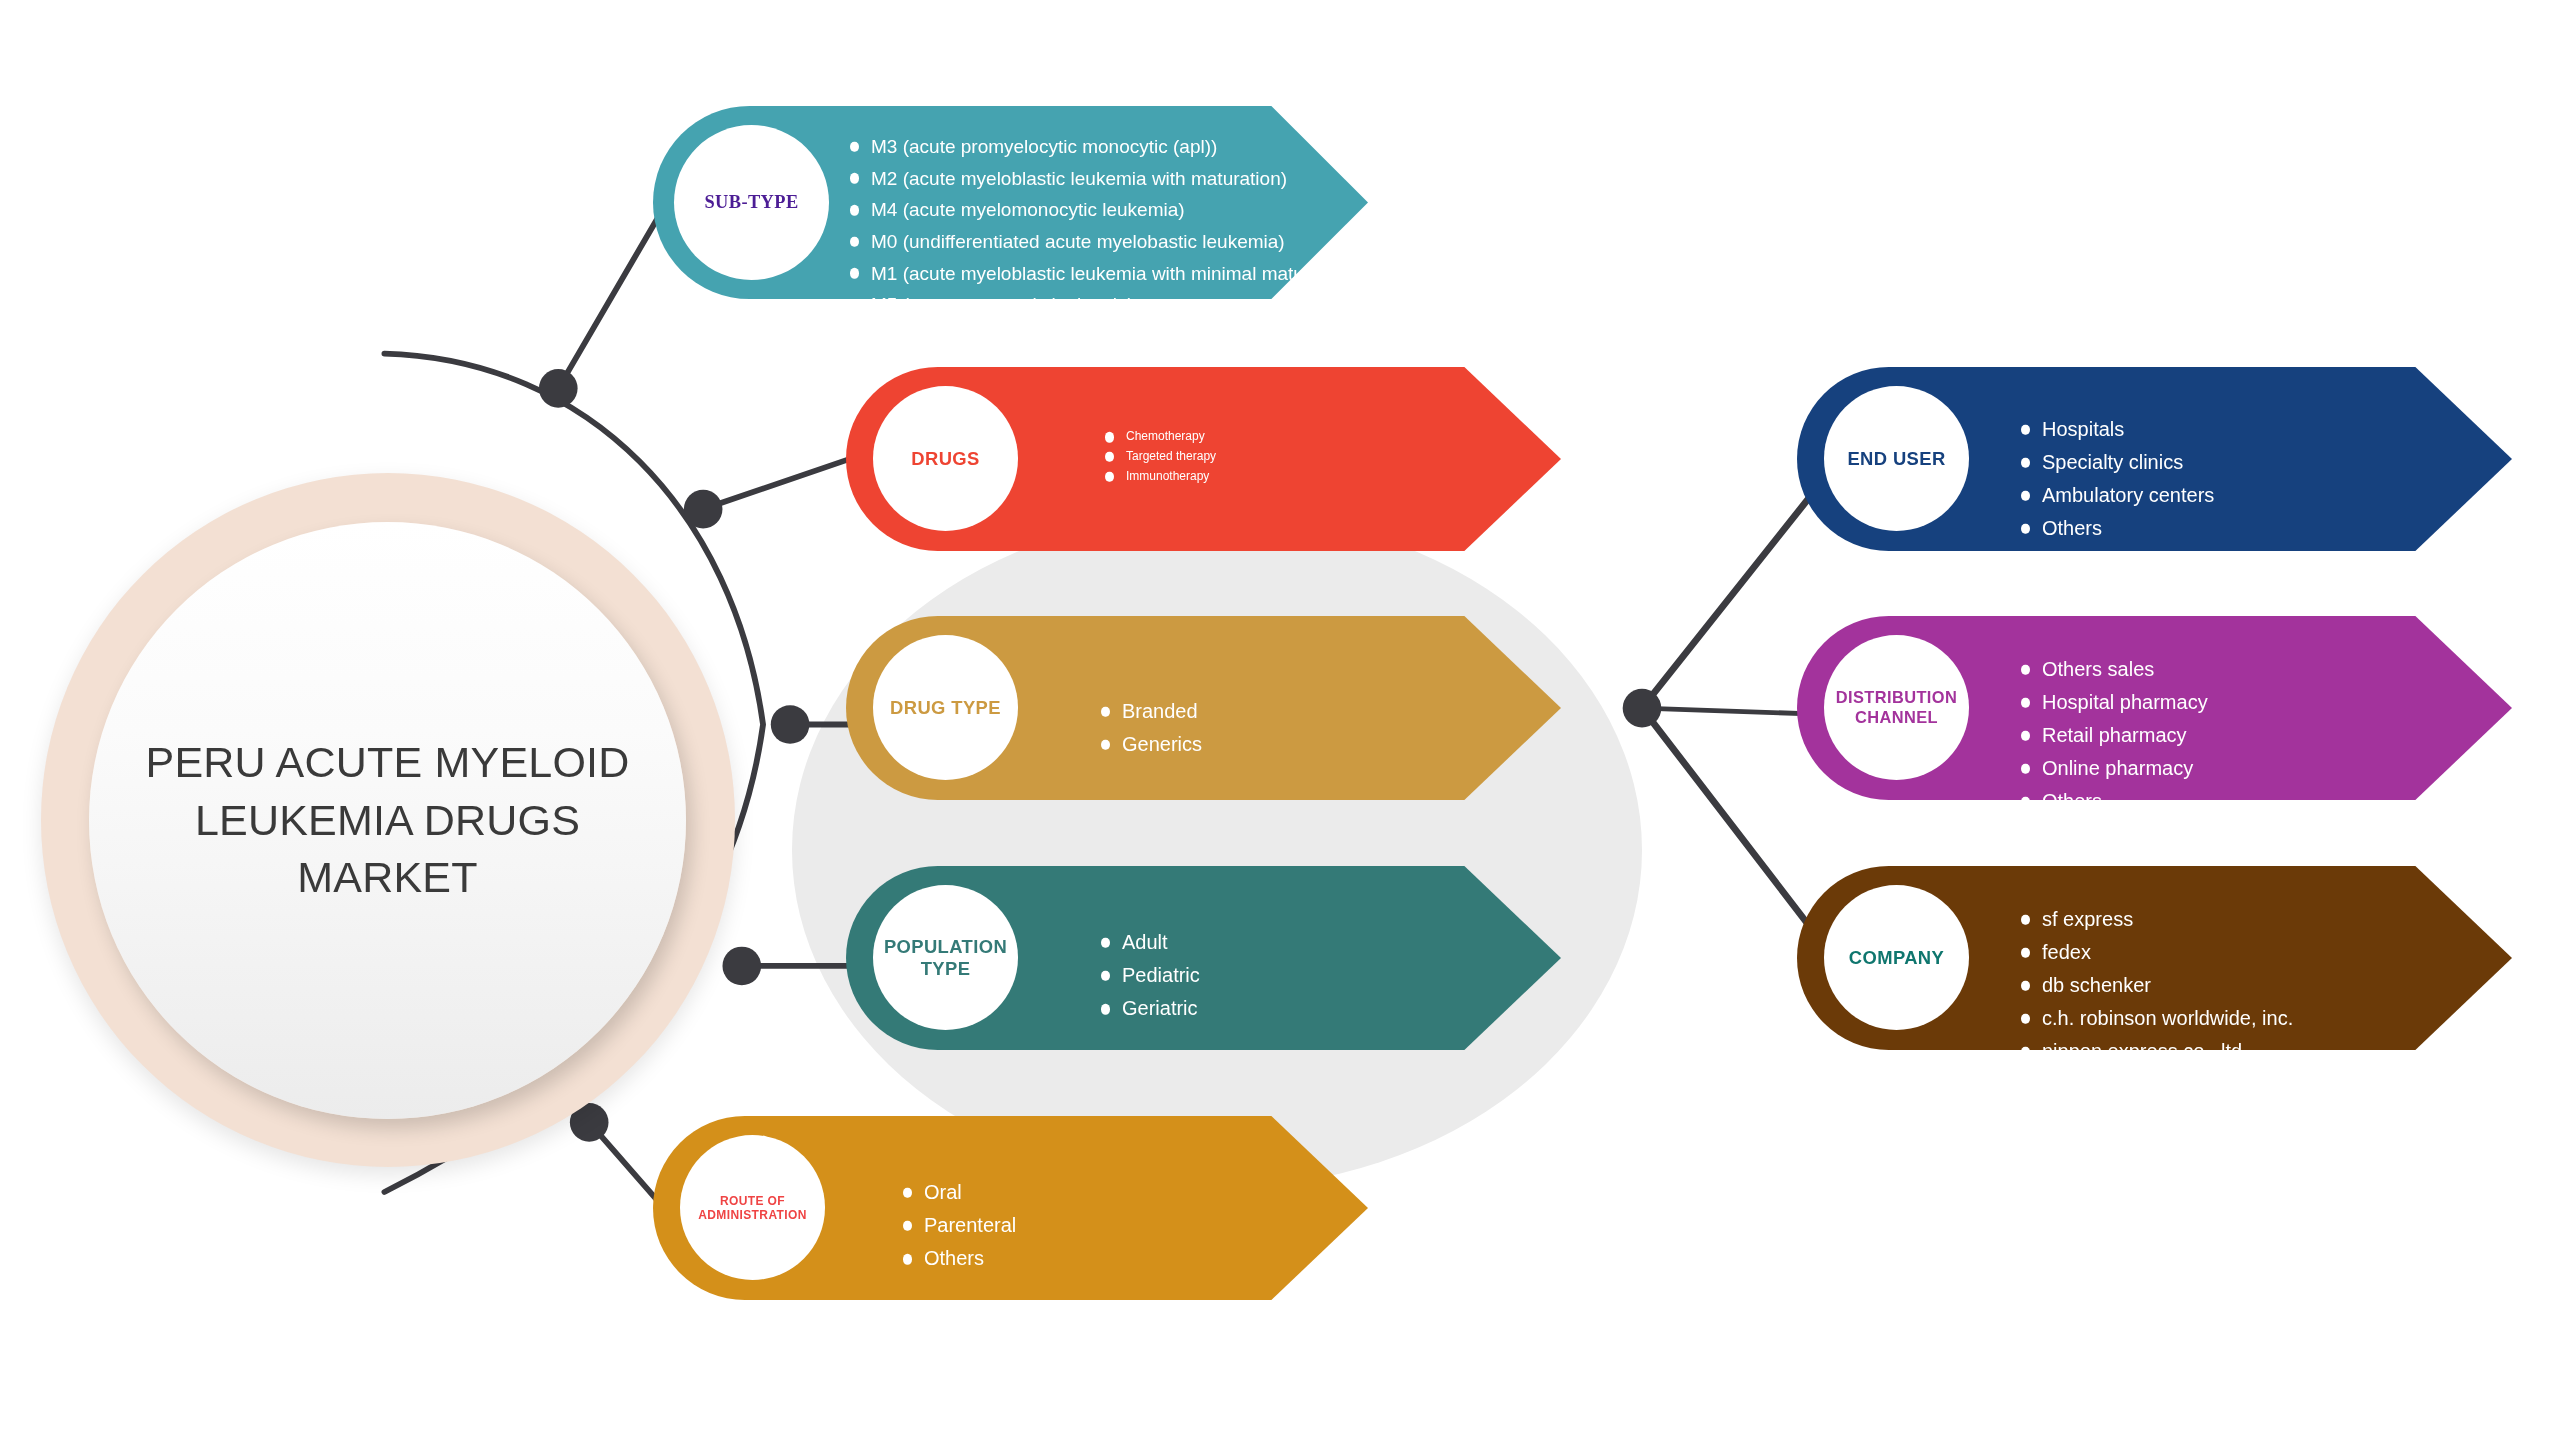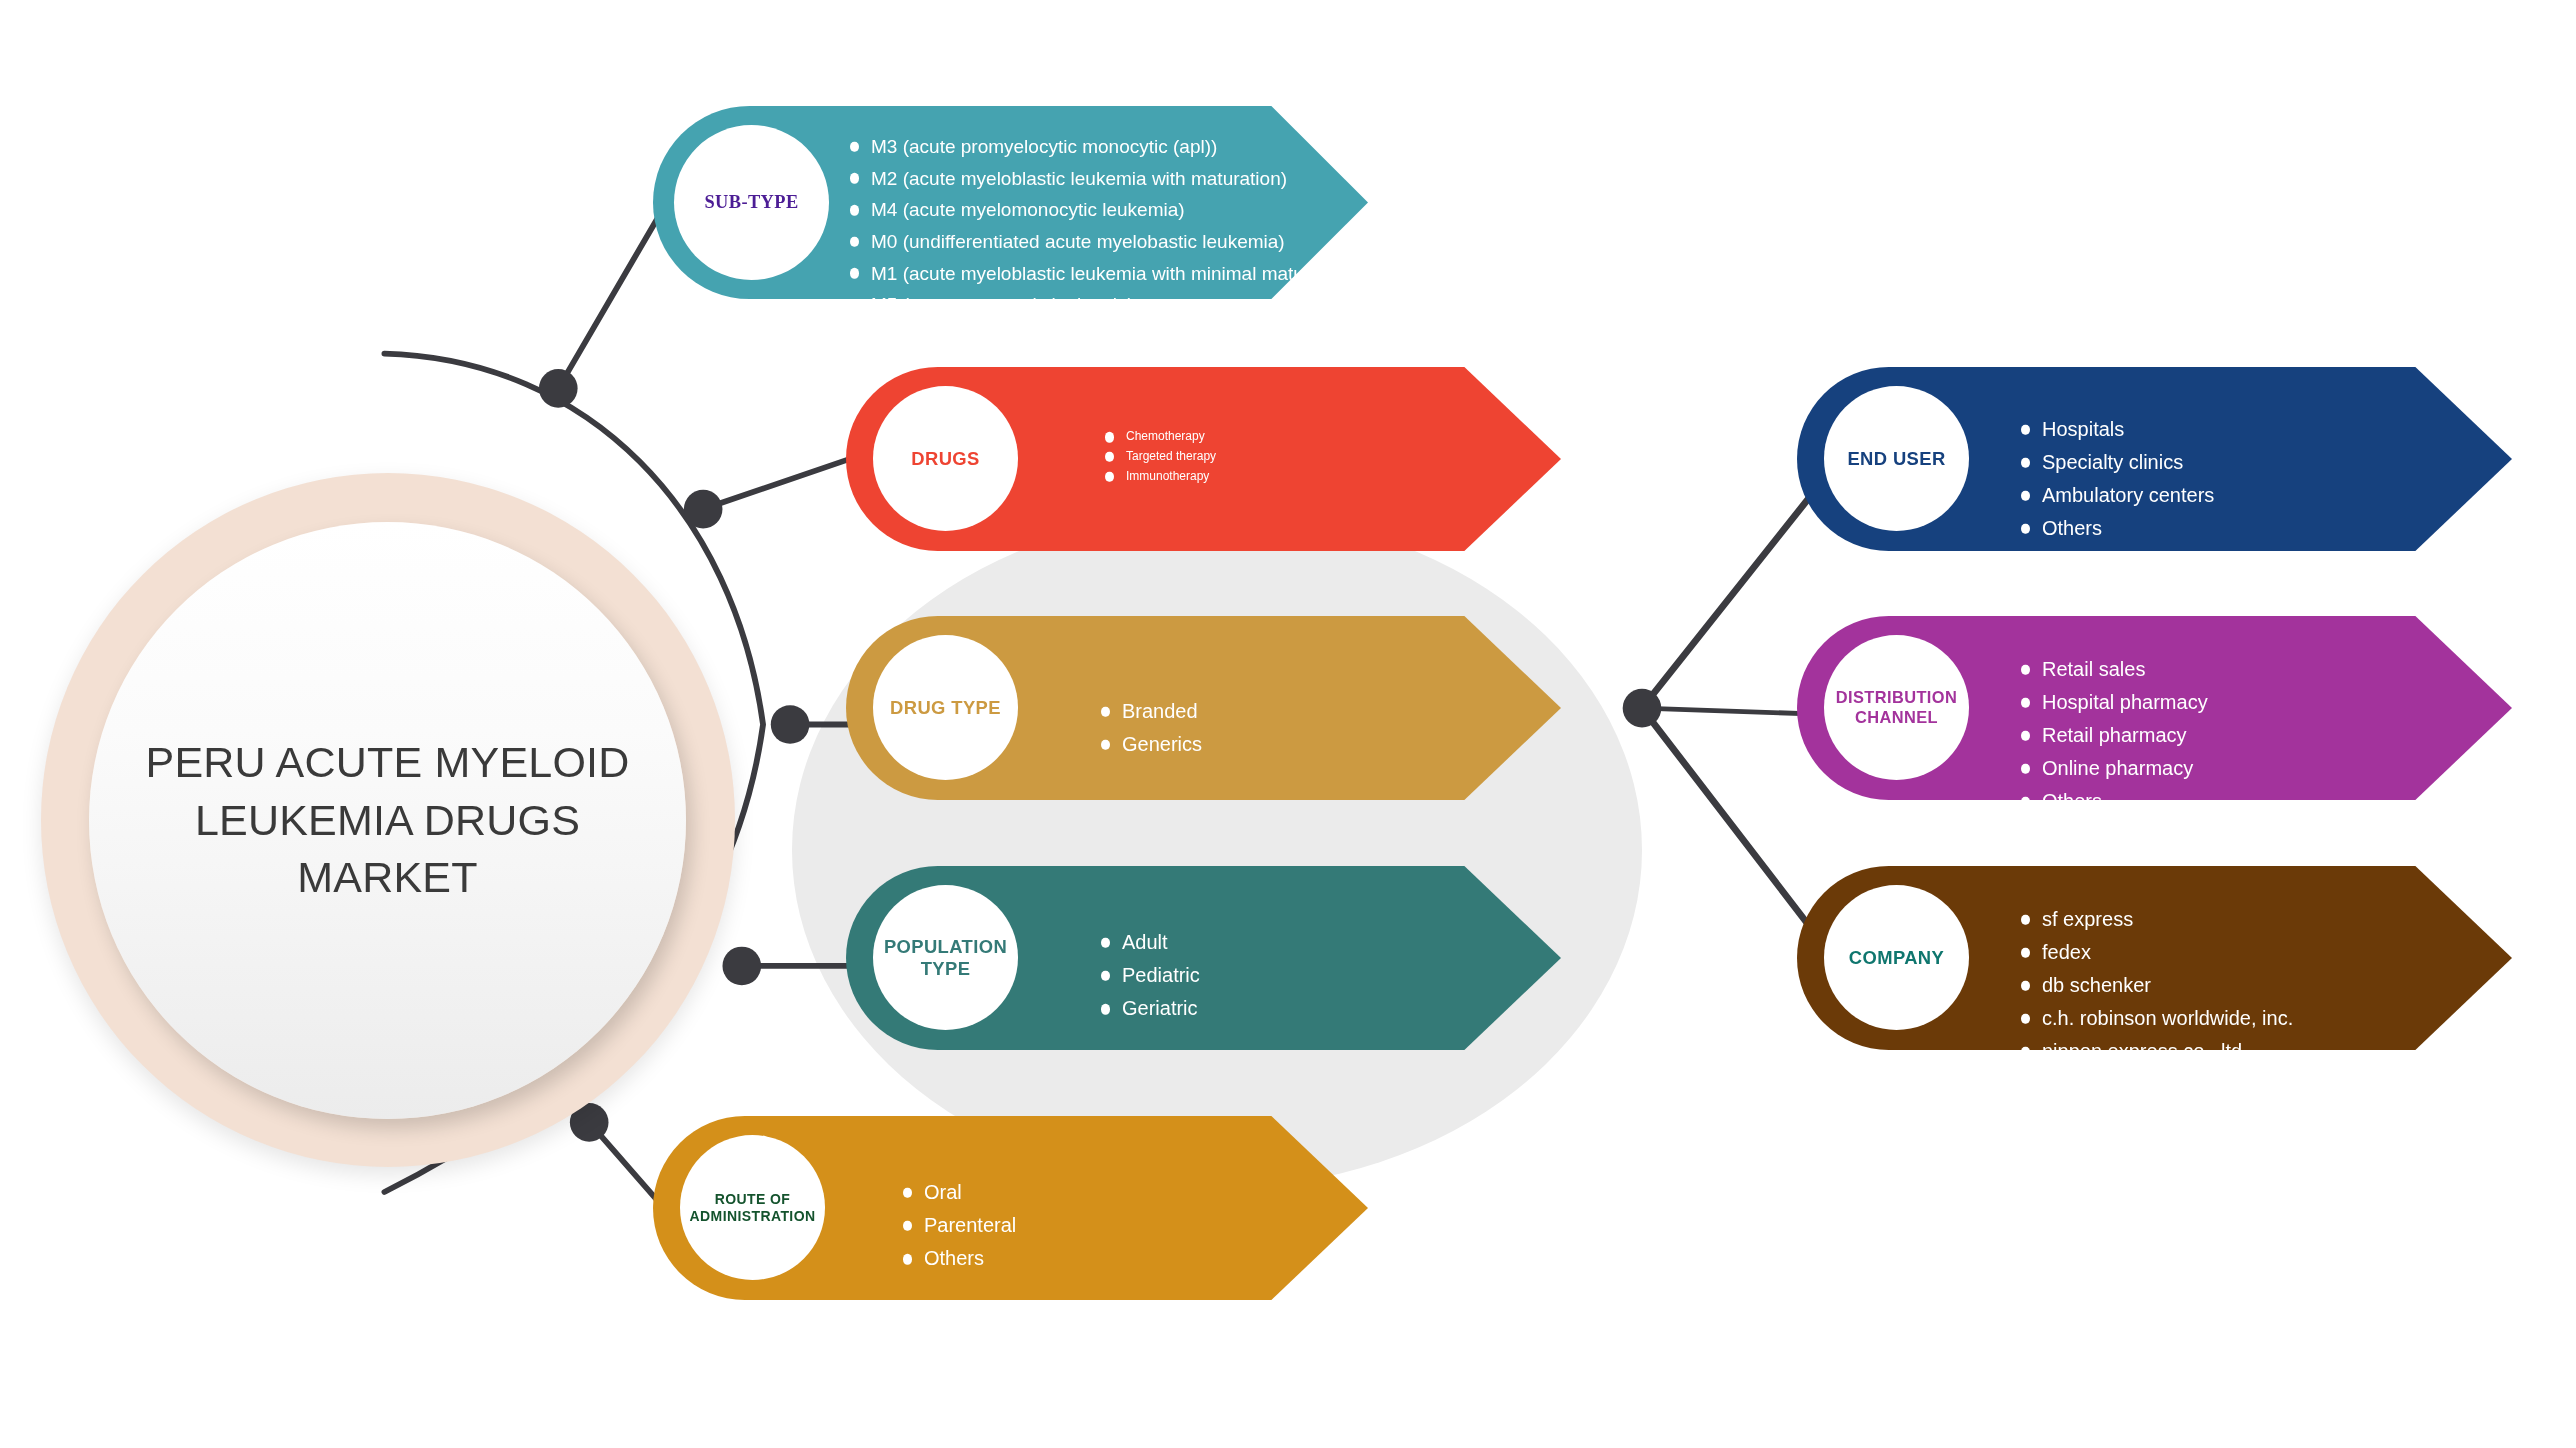--- a/index.html
+++ b/index.html
@@ -205,21 +205,21 @@
       <li>Adult</li>
       <li>Pediatric</li>
       <li>Geriatric</li>
     </ul>
   </div>
 
   <div class="banner" style="left:653px; top:1116px; width:715px; height:184px;">
     <svg class="banner-shape" viewBox="0 0 740 190" preserveAspectRatio="none">
       <path d="M 95 0 L 640 0 L 740 95 L 640 190 L 95 190 A 95 95 0 0 1 95 0 Z" fill="#d4901a"></path>
     </svg>
-    <div class="banner-bubble" style="left:27px; top:19.3px; width:145px; height:145px; color:#14532d; font-size:14px;">
+    <div class="banner-bubble" style="left:27px; top:19.3px; width:145px; height:145px; color:#ef4444; font-size:12px;">
       <span>ROUTE OF ADMINISTRATION</span>
     </div>
     <ul class="banner-list" style="left:246px; top:60px; font-size:20px; line-height:1.66;">
       <li>Oral</li>
       <li>Parenteral</li>
       <li>Others</li>
     </ul>
   </div>
 
   <div class="banner" style="left:1797px; top:367px; width:715px; height:184px;">
@@ -238,21 +238,21 @@
   </div>
 
   <div class="banner" style="left:1797px; top:616px; width:715px; height:184px;">
     <svg class="banner-shape" viewBox="0 0 740 190" preserveAspectRatio="none">
       <path d="M 95 0 L 640 0 L 740 95 L 640 190 L 95 190 A 95 95 0 0 1 95 0 Z" fill="#a3339c"></path>
     </svg>
     <div class="banner-bubble" style="left:27px; top:19.3px; width:145px; height:145px; color:#a3339c; font-size:16.4px;">
       <span>DISTRIBUTION CHANNEL</span>
     </div>
     <ul class="banner-list" style="left:220px; top:37px; font-size:20px; line-height:1.65;">
-      <li>Retail sales</li>
+      <li>Others sales</li>
       <li>Hospital pharmacy</li>
       <li>Retail pharmacy</li>
       <li>Online pharmacy</li>
       <li>Others</li>
     </ul>
   </div>
 
   <div class="banner" style="left:1797px; top:866px; width:715px; height:184px;">
     <svg class="banner-shape" viewBox="0 0 740 190" preserveAspectRatio="none">
       <path d="M 95 0 L 640 0 L 740 95 L 640 190 L 95 190 A 95 95 0 0 1 95 0 Z" fill="#6b3a08"></path>

